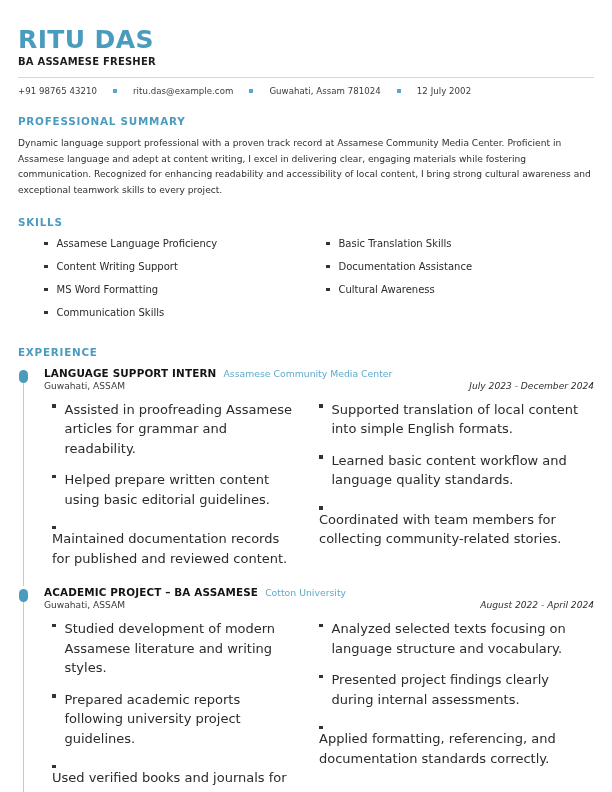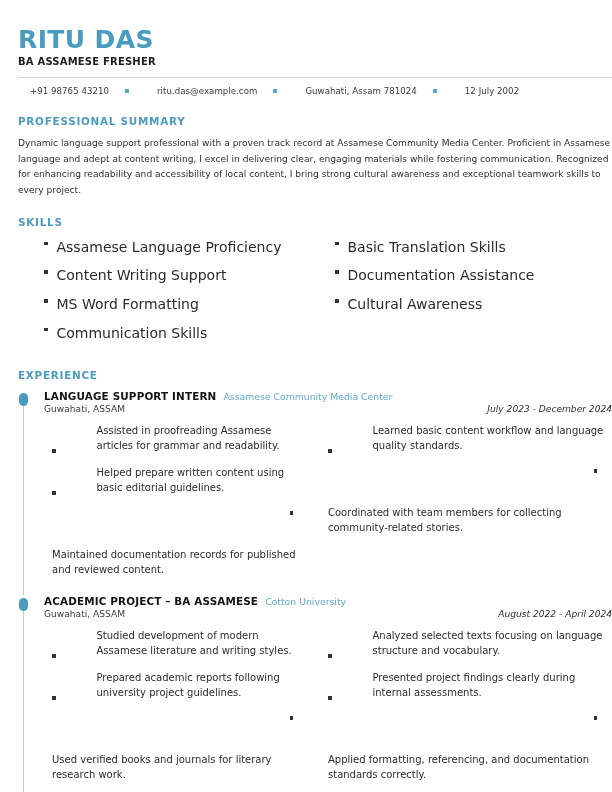--- a/index.html
+++ b/index.html
@@ -12,21 +12,21 @@
     height: 792px;
     font-family: "DejaVu Sans", "Liberation Sans", sans-serif;
     color: #2b2b2b;
     overflow: hidden;
     position: relative;
   }
   .page {
     width: 612px;
     height: 594px;
     box-sizing: border-box;
-    padding: 26px 0 0 18px;
+    padding: 26px 18px 0 18px;
     position: relative;
   }
 
   
   .name {
     font-size: 25px;
     font-weight: bold;
     color: #4a9cbf;
     letter-spacing: 0.4px;
     line-height: 1.08;
@@ -45,21 +45,21 @@
     margin: 0 0 8px 0;
   }
   .contact-row {
     display: flex;
     align-items: center;
     font-size: 8.6px;
     color: #3a3a3a;
     letter-spacing: 0.05px;
     padding-bottom: 2px;
   }
-  .contact-item { white-space: nowrap; margin-left: 12px; }
+  .contact-item { white-space: nowrap; }
   .contact-sep {
     width: 4px;
     height: 4px;
     background: #5aa8c8;
     margin: 0 16px;
     flex: none;
   }
 
   
   .section { margin-top: 17px; }
@@ -85,21 +85,21 @@
   }
   .skills-col {
     width: 50%;
     box-sizing: border-box;
   }
   .skills-col.left { padding-left: 26px; }
   .skills-col.right { padding-left: 20px; }
   .skill-item {
     display: flex;
     align-items: flex-start;
-    font-size: 14px;
+    font-size: 10px;
     line-height: 1.45;
     color: #2b2b2b;
     margin-bottom: 8.5px;
   }
   .sq-bullet {
     width: 3.5px;
     height: 3.5px;
     background: #333333;
     margin-top: 5px;
     margin-right: 9px;
@@ -172,26 +172,25 @@
     display: flex;
   }
   .bullet-col {
     width: 50%;
     box-sizing: border-box;
   }
   .bullet-col.left { padding-right: 26px; padding-left: 8px; }
   .bullet-col.right { padding-left: 0px; padding-right: 6px; }
   .exp-bullet {
     display: flex;
-    align-items: flex-end;
-    font-size: 10px;
+    align-items: flex-start;
+    font-size: 13px;
     line-height: 1.5;
     color: #2b2b2b;
     margin-bottom: 12px;
-    gap: 32px;
   }
   .exp-bullet:last-child { margin-bottom: 0; flex-direction: column; }
   .exp-bullet .sq-bullet { margin-top: 4.5px; }
 </style>
 </head>
 <body>
 
 <div class="page">
 
   <div>
@@ -277,20 +276,24 @@
                 <span>Helped prepare written content using basic editorial guidelines.</span>
               </div>
               <div class="exp-bullet">
                 <span class="sq-bullet"></span>
                 <span>Maintained documentation records for published and reviewed content.</span>
               </div>
             </div>
             <div class="bullet-col right">
               <div class="exp-bullet">
                 <span class="sq-bullet"></span>
+                <span>Supported translation of local content into simple English formats.</span>
+              </div>
+              <div class="exp-bullet">
+                <span class="sq-bullet"></span>
                 <span>Learned basic content workflow and language quality standards.</span>
               </div>
               <div class="exp-bullet">
                 <span class="sq-bullet"></span>
                 <span>Coordinated with team members for collecting community-related stories.</span>
               </div>
             </div>
           </div>
         </div>
         <div class="exp-entry">

